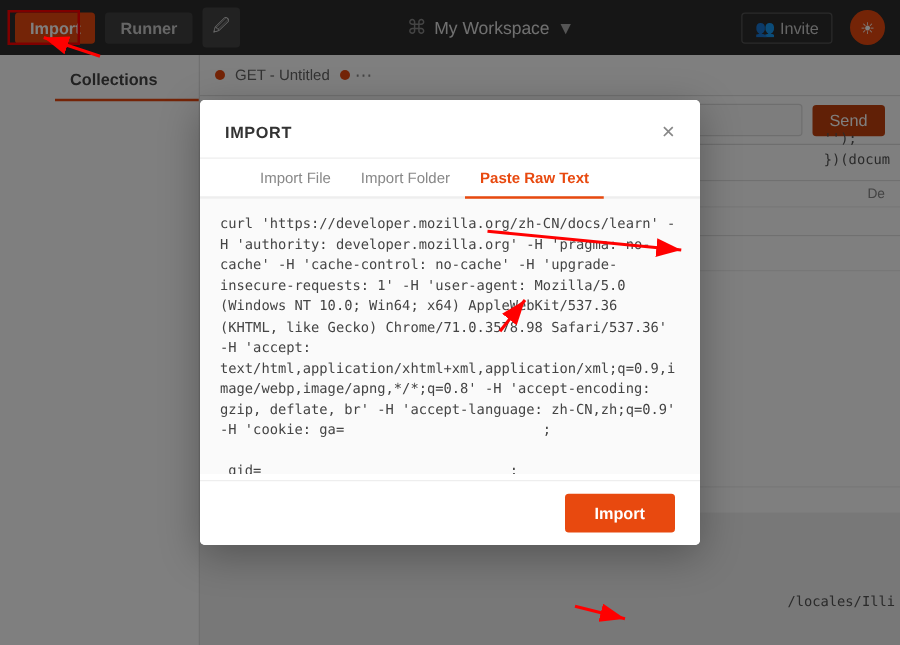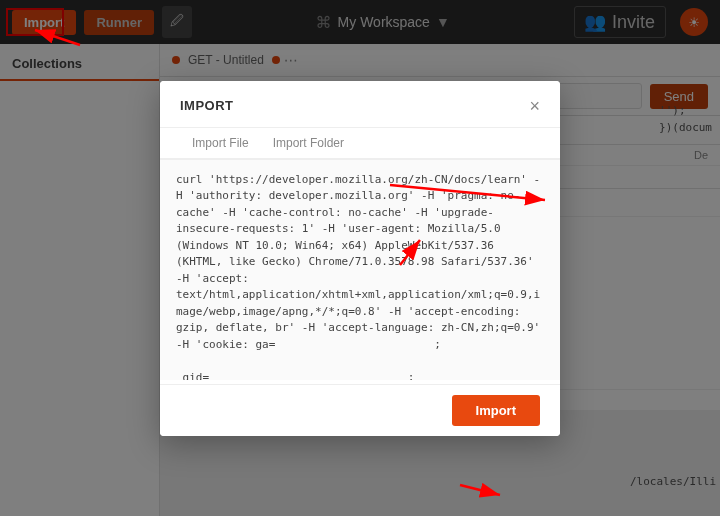--- a/index.html
+++ b/index.html
@@ -6,44 +6,44 @@
     body { font-family: -apple-system, BlinkMacSystemFont, 'Segoe UI', sans-serif; background: #2c2c2c; width: 720px; height: 516px; overflow: hidden; position: relative; }
 
     
     .topbar {
       display: flex; align-items: center; background: #2c2c2c; height: 44px; padding: 0 12px; gap: 8px;
     }
     .topbar-btn {
       background: #e8490f; color: #fff; border: none; border-radius: 3px; padding: 5px 12px; font-size: 13px; cursor: pointer; font-weight: 600;
     }
     .topbar-btn.runner {
-      background: #c2410c; color: #ccc;
+      background: #404040; color: #ccc;
     }
     .topbar-icon-btn {
       background: #444; border: none; border-radius: 3px; padding: 5px 8px; cursor: pointer; color: #ccc; font-size: 13px;
     }
     .topbar-center {
       flex: 1; display: flex; justify-content: center; align-items: center; gap: 6px; color: #e0e0e0; font-size: 14px; font-weight: 500;
     }
     .topbar-center .grid-icon { color: #888; font-size: 16px; }
     .topbar-invite {
-      background: transparent; border: 1px solid #555; color: #ccc; border-radius: 3px; padding: 4px 10px; font-size: 18px; cursor: pointer;
+      background: transparent; border: 1px solid #555; color: #ccc; border-radius: 3px; padding: 4px 10px; font-size: 13px; cursor: pointer;
     }
     .topbar-avatar {
       width: 28px; height: 28px; border-radius: 50%; background: #e8490f; display: flex; align-items: center; justify-content: center; color: #fff; font-size: 13px; margin-left: 6px;
     }
 
     
     .main-layout {
       display: flex; height: calc(516px - 44px); background: #f5f5f5;
     }
 
     
     .sidebar {
-      width: 160px; background: #fff; border-right: 1px solid #e0e0e0; flex-shrink: 0; padding-top: 4px;
+      width: 160px; background: #fff; border-right: 1px solid #e0e0e0; flex-shrink: 0; padding-top: 4px; padding-left: 44px;
     }
     .sidebar-collections {
       padding: 8px 12px; font-size: 13px; color: #444; font-weight: 600; border-bottom: 2px solid #e8490f; cursor: pointer;
     }
     .sidebar-save {
       padding: 10px 12px; display: flex; align-items: center; gap: 8px; font-size: 12px; color: #666;
     }
     .toggle {
       width: 32px; height: 16px; background: #ccc; border-radius: 8px; position: relative; cursor: pointer;
     }
@@ -113,21 +113,21 @@
     .modal {
       background: #fff; border-radius: 4px; width: 400px; max-height: 480px; overflow: hidden; box-shadow: 0 8px 32px rgba(0,0,0,0.3); position: relative;
     }
     .modal-header {
       background: #fff; padding: 16px 20px 12px; display: flex; justify-content: space-between; align-items: center; border-bottom: 1px solid #eee;
     }
     .modal-title { font-size: 13px; font-weight: 700; color: #333; letter-spacing: 0.5px; }
     .modal-close { background: none; border: none; font-size: 18px; color: #888; cursor: pointer; line-height: 1; }
     .modal-desc { padding: 12px 20px; font-size: 12px; color: #666; line-height: 1.5; }
     .modal-tabs {
-      display: flex; border-bottom: 2px solid #eee; padding: 0 20px; gap: 0;
+      display: flex; border-bottom: 2px solid #eee; padding: 0 36px; gap: 0;
     }
     .modal-tab {
       font-size: 12px; color: #888; padding: 8px 12px; cursor: pointer; border-bottom: 2px solid transparent; margin-bottom: -2px;
     }
     .modal-tab.active { color: #e8490f; border-bottom: 2px solid #e8490f; font-weight: 600; }
     .modal-textarea {
       width: 100%; height: 220px; padding: 12px 16px; font-size: 11px; font-family: monospace; color: #444; border: none; resize: none; outline: none; background: #fafafa; line-height: 1.5;
     }
     .modal-footer {
       padding: 10px 20px; display: flex; justify-content: flex-end; background: #fff; border-top: 1px solid #eee;
@@ -263,20 +263,21 @@
       <span class="modal-title">IMPORT</span>
       <button class="modal-close">×</button>
     </div>
 
     
 
     
     <div class="modal-tabs">
       <div class="modal-tab">Import File</div>
       <div class="modal-tab">Import Folder</div>
+      <div class="modal-tab active">Paste Raw Text</div>
     </div>
 
     
     <textarea class="modal-textarea" style="">curl 'https://developer.mozilla.org/zh-CN/docs/learn' -H 'authority: developer.mozilla.org' -H 'pragma: no-cache' -H 'cache-control: no-cache' -H 'upgrade-insecure-requests: 1' -H 'user-agent: Mozilla/5.0 (Windows NT 10.0; Win64; x64) AppleWebKit/537.36 (KHTML, like Gecko) Chrome/71.0.3578.98 Safari/537.36' -H 'accept: text/html,application/xhtml+xml,application/xml;q=0.9,image/webp,image/apng,*/*;q=0.8' -H 'accept-encoding: gzip, deflate, br' -H 'accept-language: zh-CN,zh;q=0.9' -H 'cookie: ga=                        ;
 
 _gid=                              ;
 _gat    --compressed</textarea>
 
     
     <div class="modal-footer">

